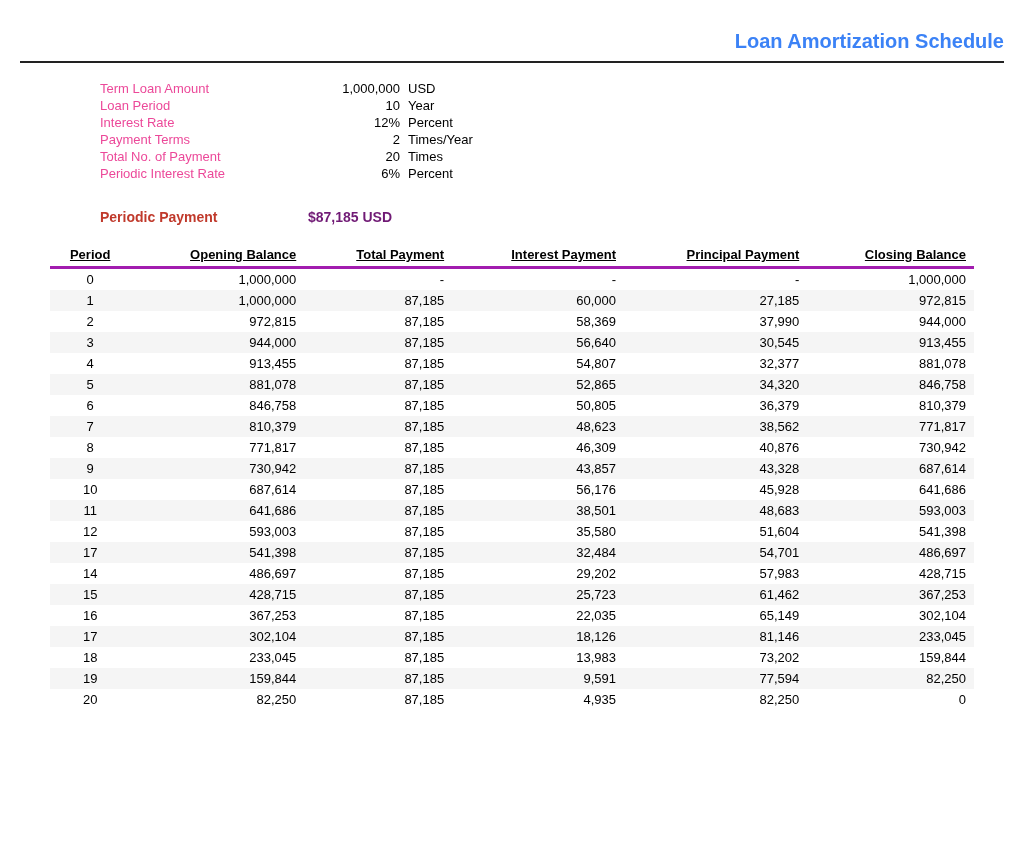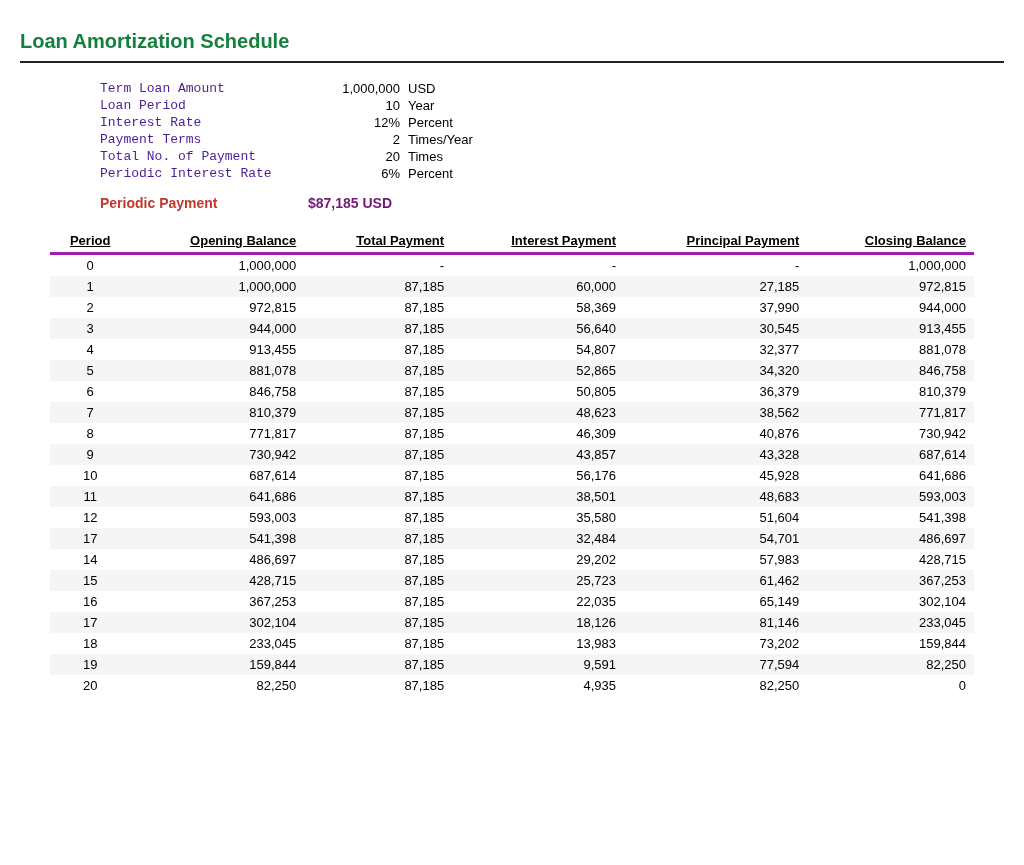--- a/index.html
+++ b/index.html
@@ -4,53 +4,52 @@
   <style>
     * { margin: 0; padding: 0; box-sizing: border-box; }
     body {
       font-family: Arial, sans-serif;
       font-size: 13px;
       background: #fff;
       color: #000;
       padding: 20px;
     }
     .page-title {
-      text-align: left;
+      text-align: right;
       font-size: 20px;
       font-weight: bold;
-      color: #15803d;
+      color: #3b82f6;
       padding: 10px 0 8px 0;
       border-bottom: 2.5px solid #222;
       margin-bottom: 18px;
     }
     .summary-section {
       margin-left: 80px;
       margin-bottom: 18px;
     }
     .summary-row {
       display: flex;
       margin-bottom: 2px;
     }
     .summary-label {
       width: 200px;
-      color: #4c1d95;
-      font-family: Liberation Mono, monospace;
+      color: #ec4899;
     }
     .summary-value {
       min-width: 100px;
       text-align: right;
       color: #000;
     }
     .summary-unit {
       margin-left: 8px;
       color: #000;
     }
     .periodic-payment-row {
       display: flex;
-      margin-top: 14px;
+      margin-top: 28px;
       margin-bottom: 4px;
       align-items: flex-start;
     }
     .periodic-payment-label {
       width: 200px;
       color: #c0392b;
       font-weight: bold;
       font-size: 14px;
     }
     .periodic-payment-value {

